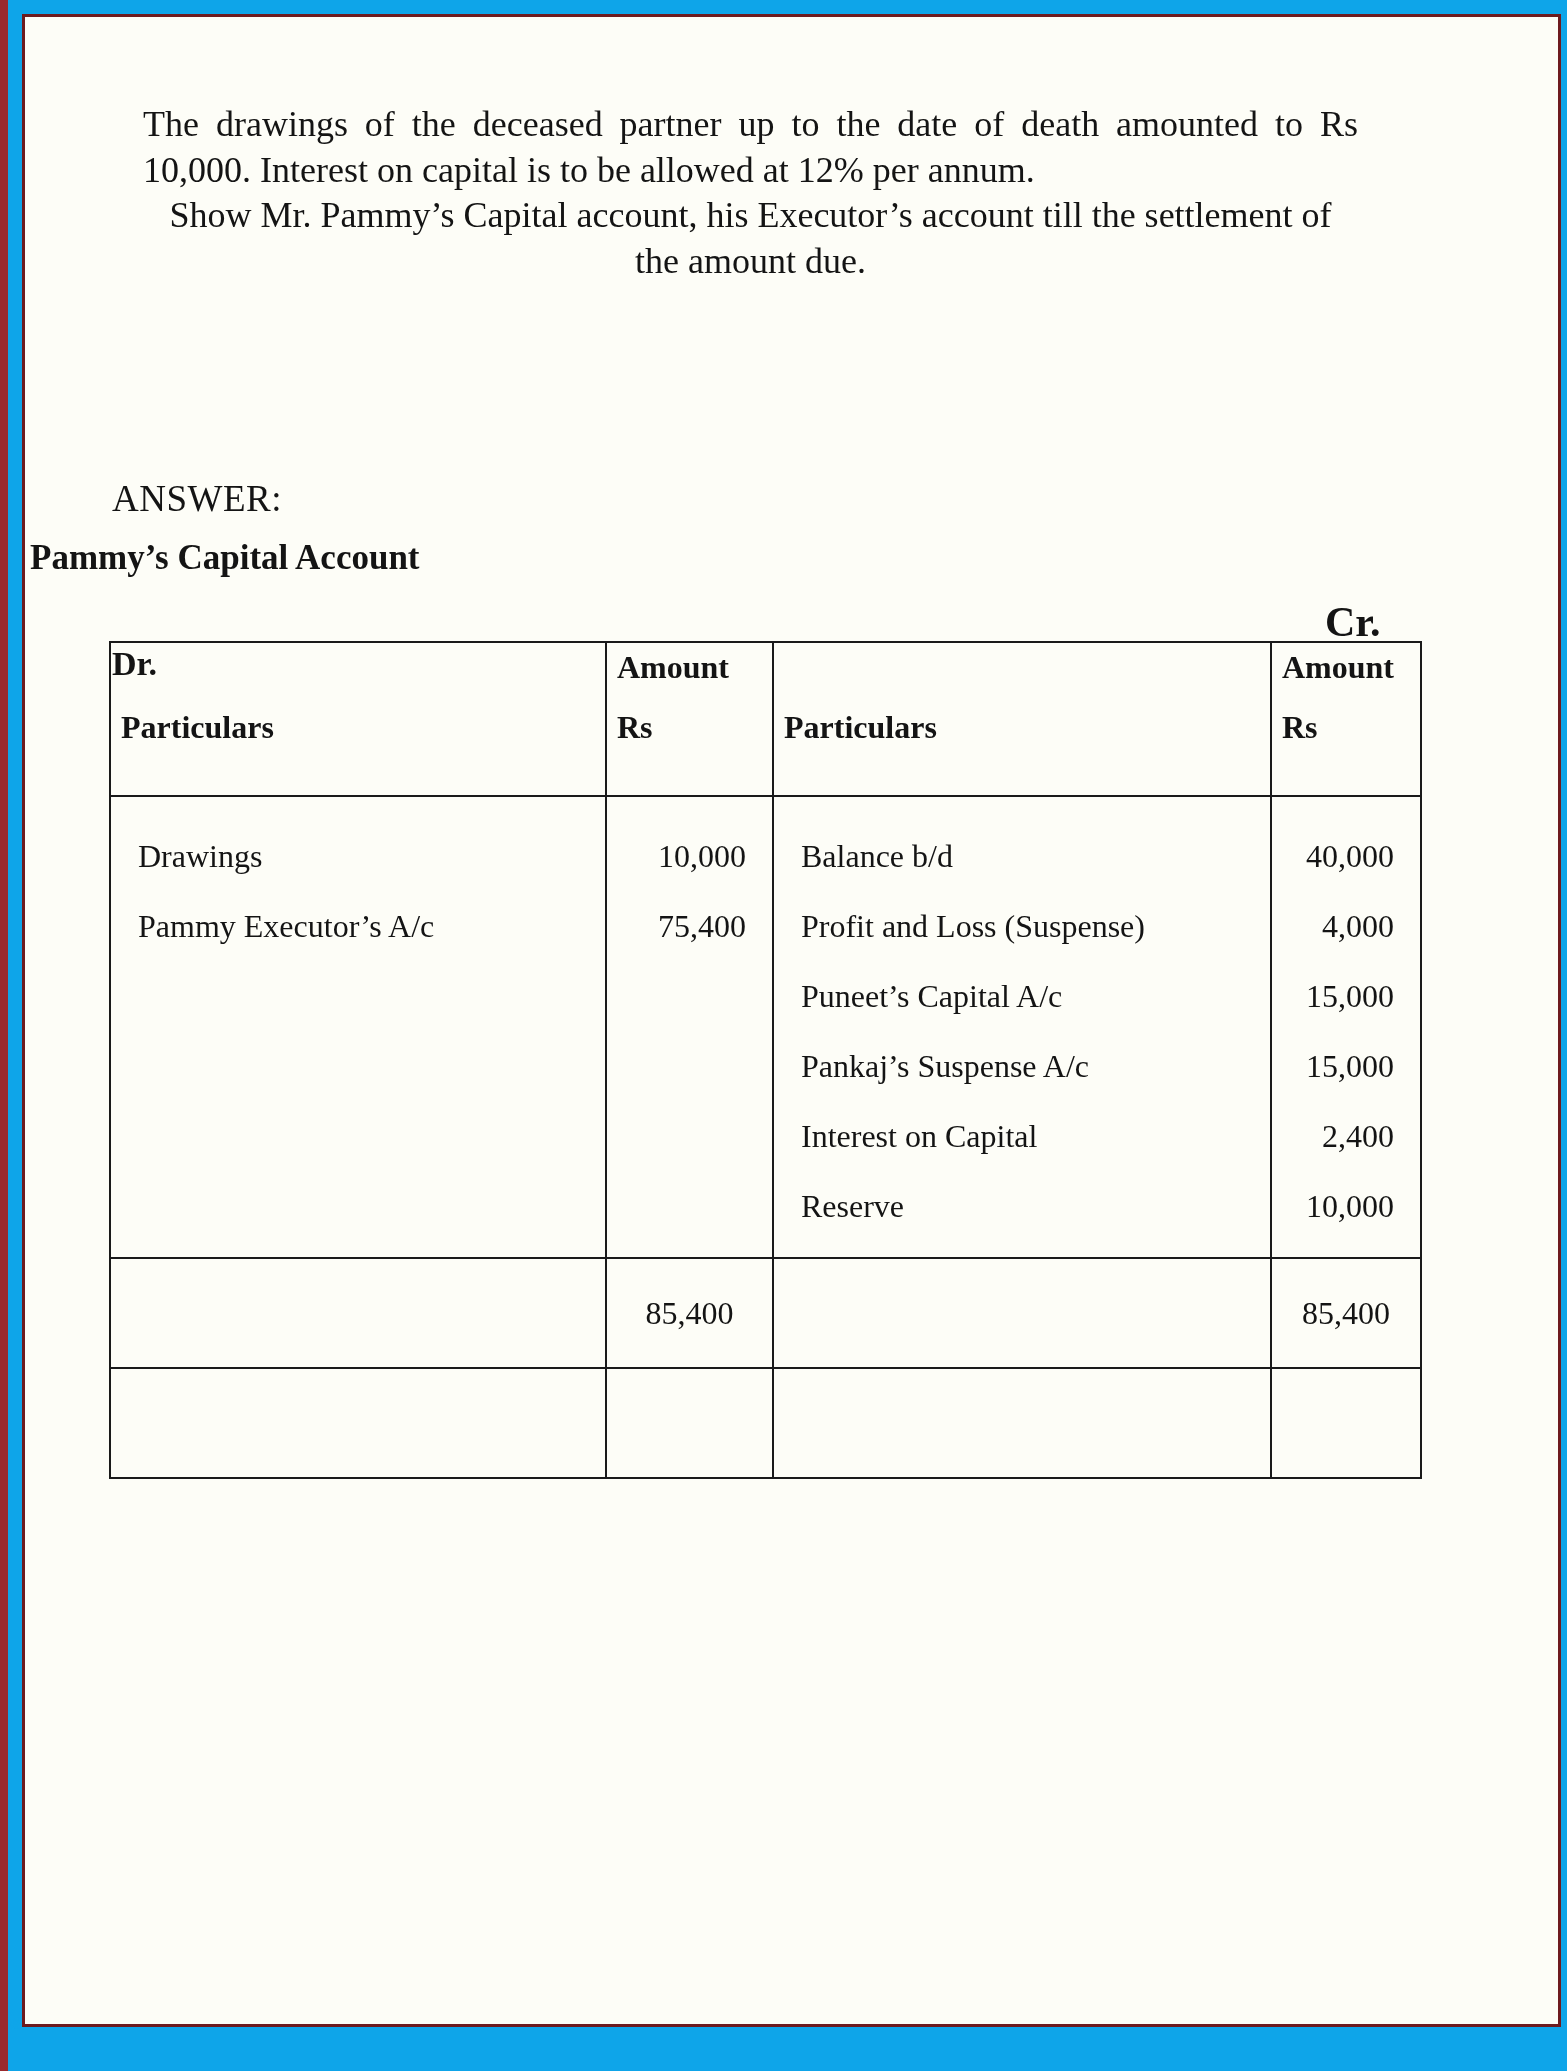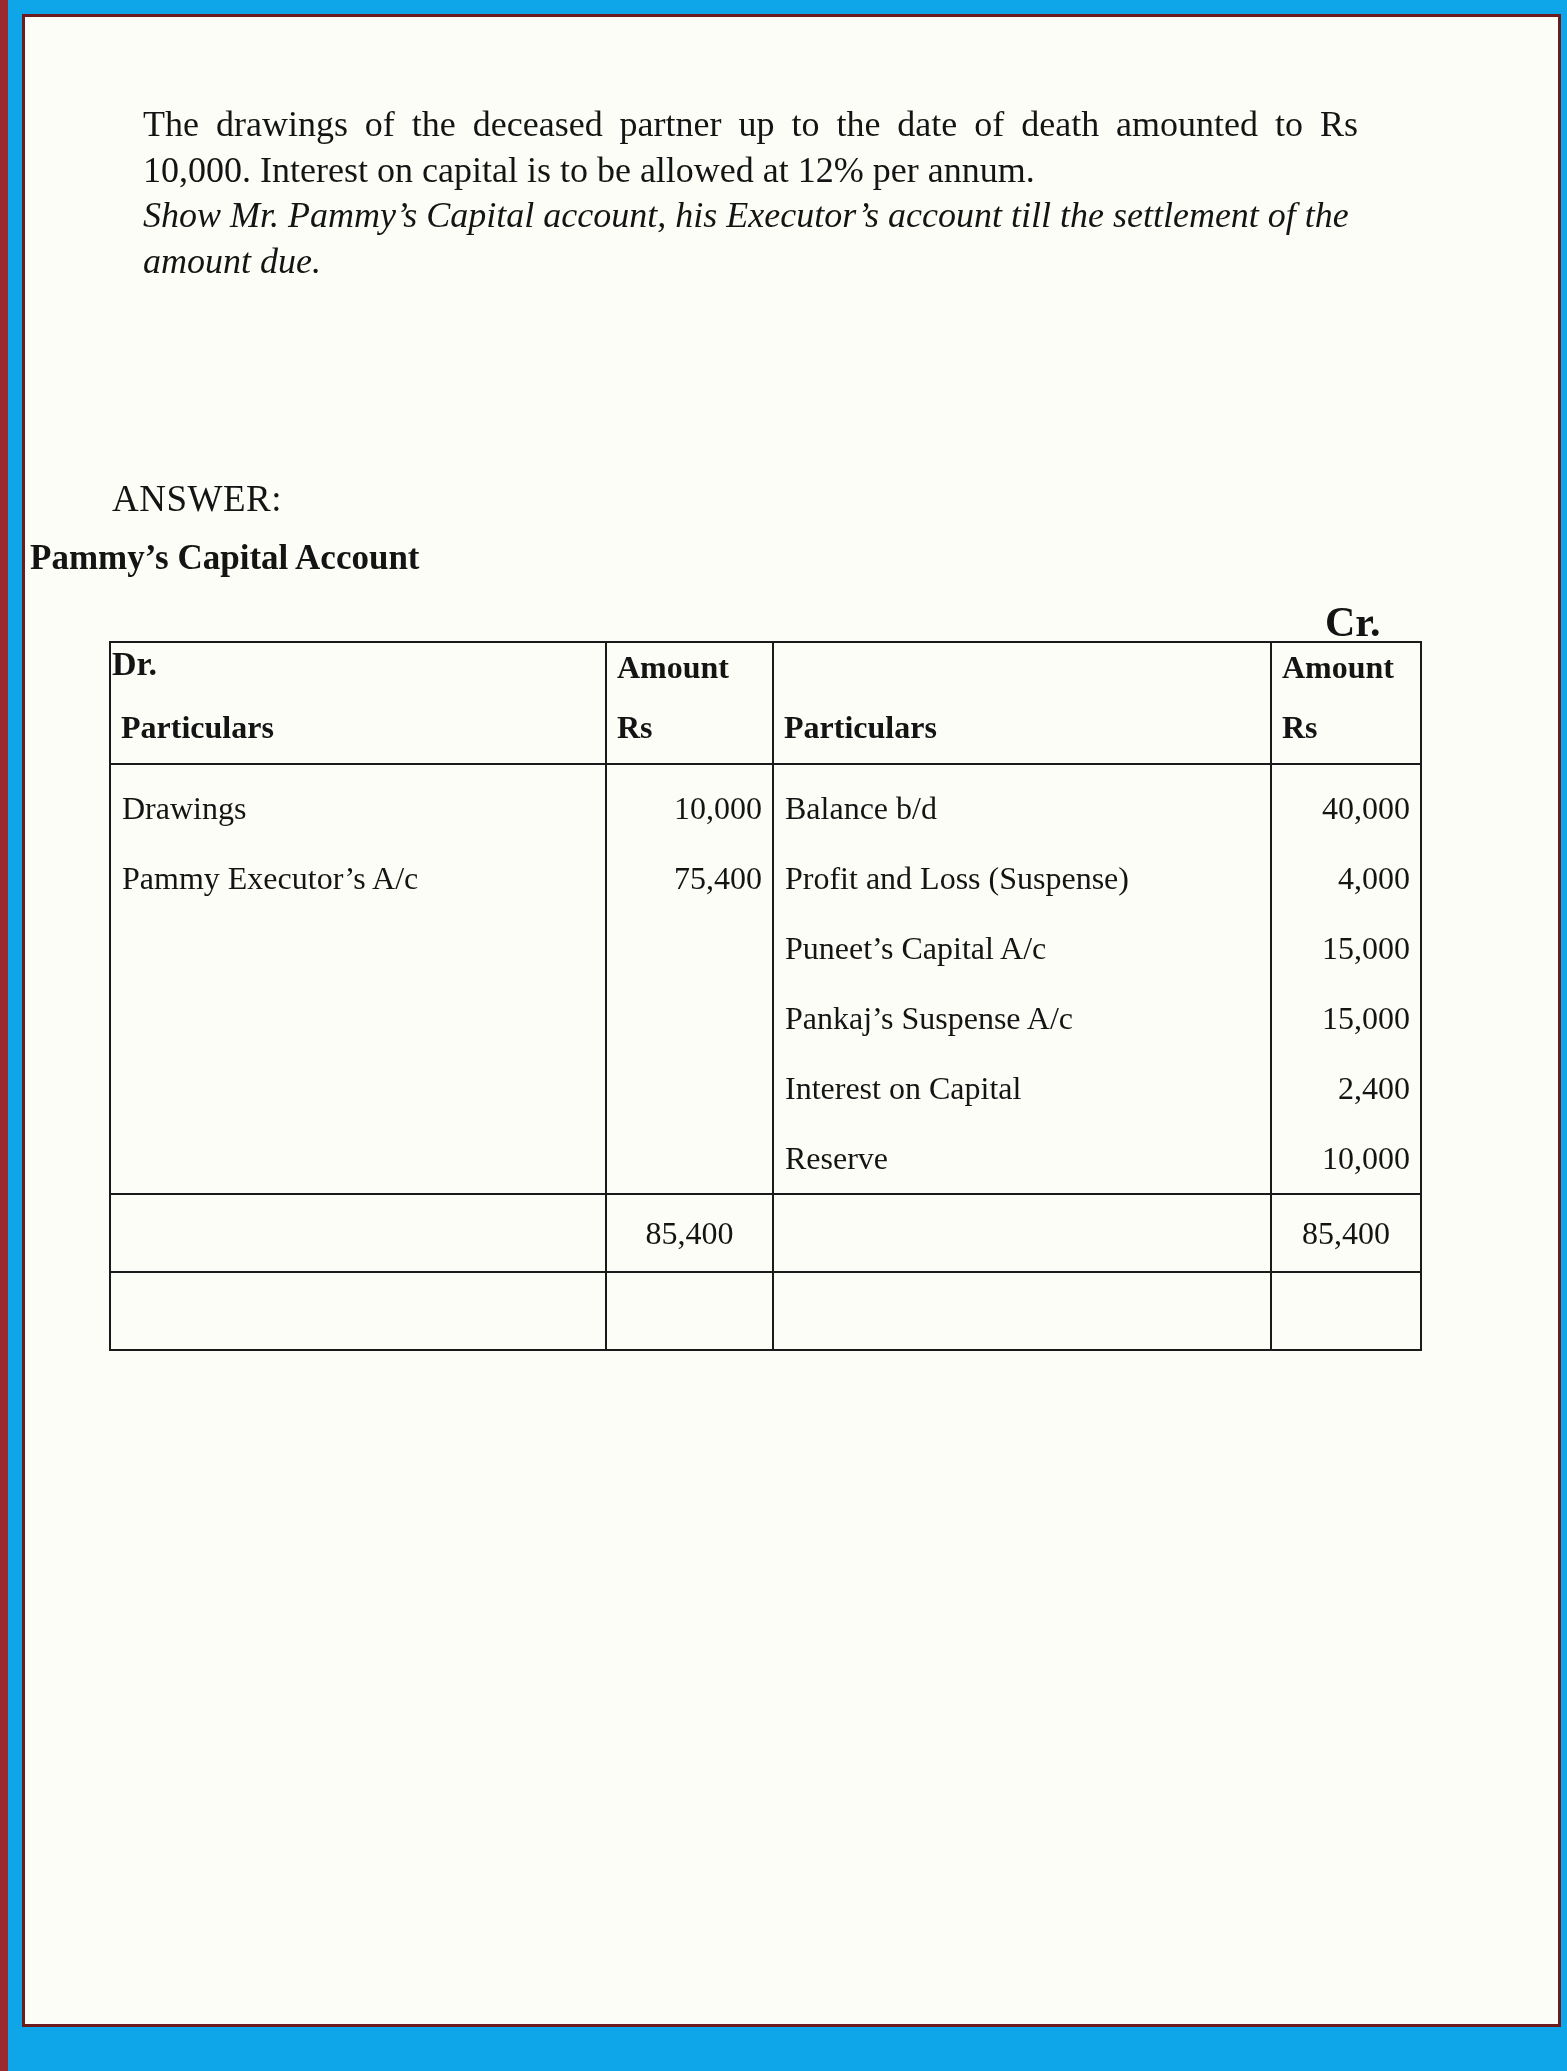--- a/index.html
+++ b/index.html
@@ -55,22 +55,21 @@
     line-height: 1.27;
     color: #141414;
     text-align: justify;
     text-justify: inter-word;
   }
   .intro .line-block {
     display: block;
     margin: 0;
   }
   .intro .nojust {
-    text-align: left;
-    font-style: italic;
+    text-align: center;
   }
 
   
   .answer-label {
     position: absolute;
     left: 82px;
     top: 457px;
     font-size: 37px;
     color: #141414;
     letter-spacing: 0.5px;
@@ -112,21 +111,21 @@
     left: 79px;
     top: 621px;
     width: 1311px;
     border-collapse: collapse;
     table-layout: fixed;
     font-size: 32px;
     color: #141414;
   }
   .ledger td, .ledger th {
     border: 2px solid #1a1a1a;
-    padding: 0;
+    padding: 16px;
     vertical-align: top;
     font-weight: normal;
     margin-left: 12px;
   }
   .ledger .c-part1 { width: 496px; }
   .ledger .c-amt1  { width: 167px; }
   .ledger .c-part2 { width: 498px; }
   .ledger .c-amt2  { width: 150px; }
 
   

